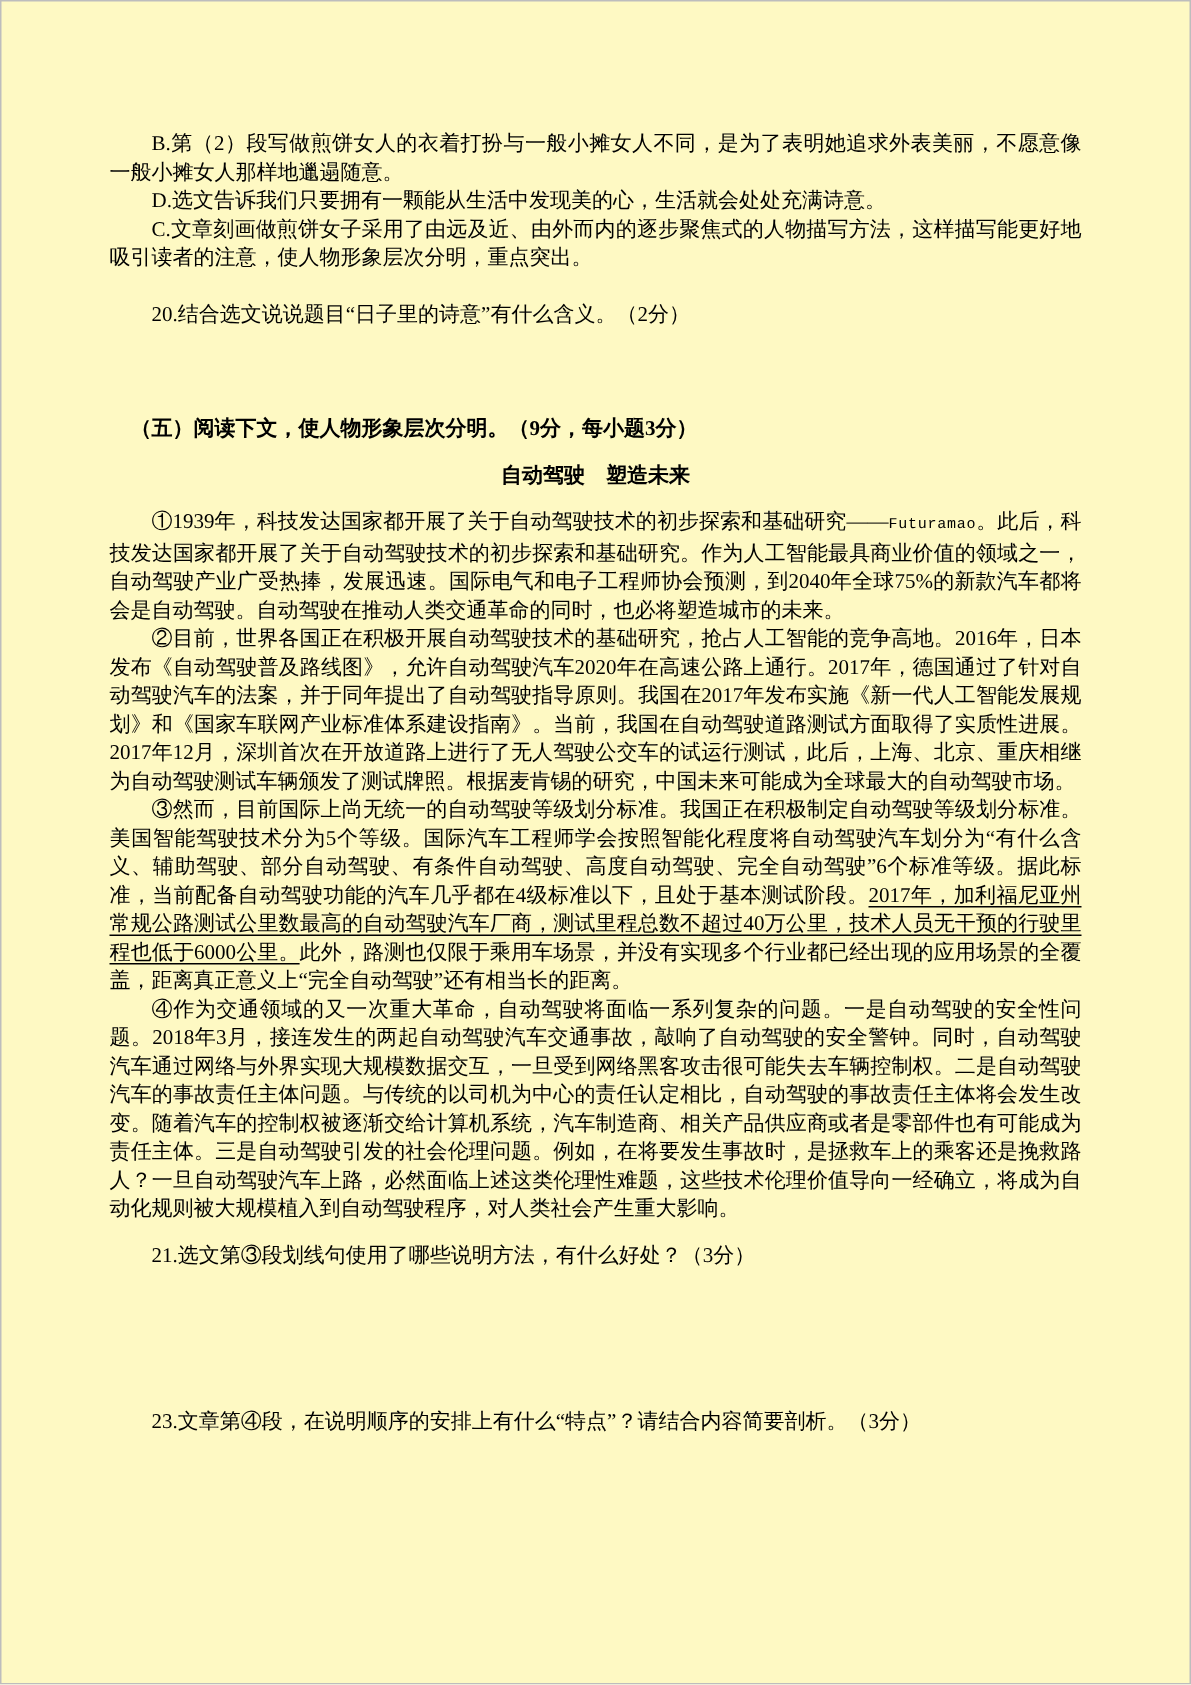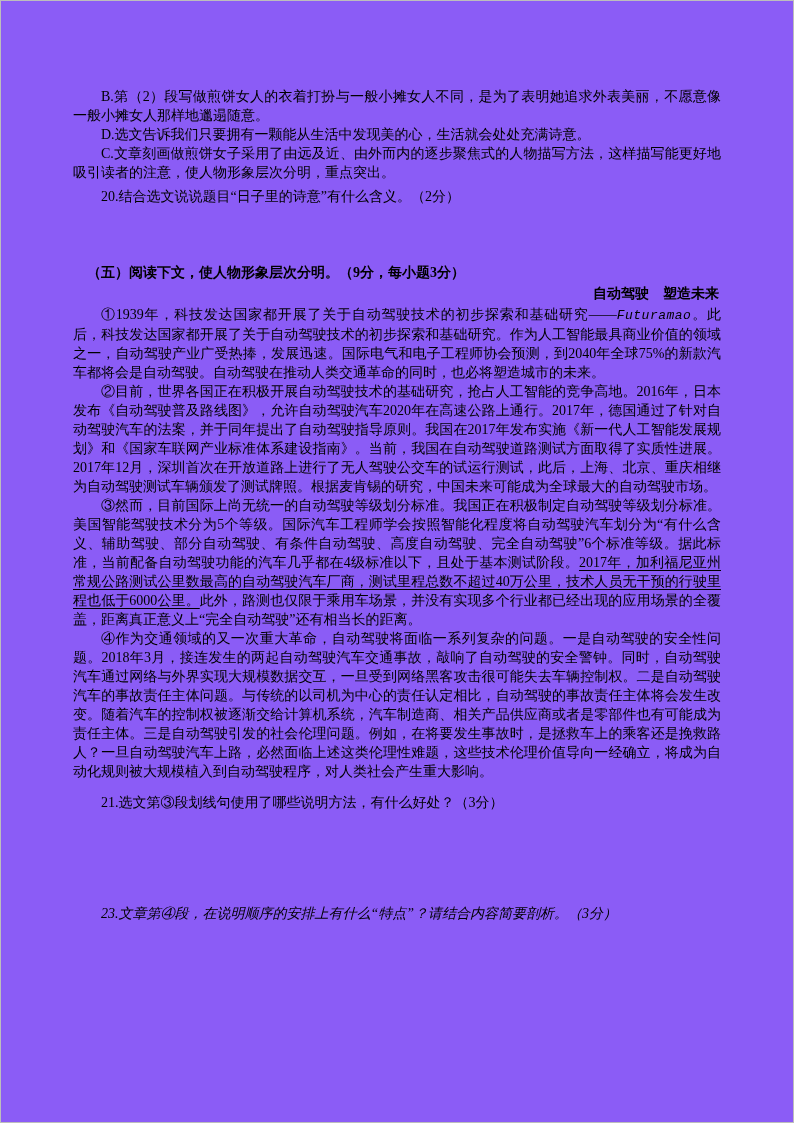--- a/index.html
+++ b/index.html
@@ -6,60 +6,59 @@
     margin: 0;
     padding: 0;
     background: #ffffff;
   }
   .page {
     position: relative;
     width: 794px;
     height: 1123px;
     box-sizing: border-box;
     padding: 86px 72px 40px 72px;
-    background: #8b5cf6;
+    background: #fef9c3;
     border: 1px solid #bdbdbd;
     overflow: hidden;
     color: #000000;
     font-family: "Liberation Serif", "DejaVu Serif", serif;
     font-size: 14px;
     line-height: 19px;
     text-align: justify;
   }
   .para {
     margin: 0;
   }
   .indent {
     text-indent: 2em;
   }
   .section-heading {
     font-weight: bold;
     text-indent: 1em;
     margin-top: 57px;
   }
   .passage-title {
-    margin: 2px;
+    margin: 12px;
     font-size: 14px;
     font-weight: bold;
-    text-align: right;
+    text-align: center;
     line-height: 19px;
   }
-  .q20 { margin-top: 5px; }
+  .q20 { margin-top: 19px; }
   .q21 { margin-top: 12px; }
   .q22 { margin-top: 92px; }
-  .q23 { margin-top: 92px; font-style: italic; }
+  .q23 { margin-top: 92px; }
   .underline {
     text-decoration: underline;
     text-underline-offset: 3px;
   }
   .latin {
     font-family: "Liberation Mono", "DejaVu Sans Mono", monospace;
-    font-size: 13px;
+    font-size: 10px;
     letter-spacing: 0.5px;
-    font-style: italic;
   }
 </style>
 </head>
 <body>
 
 <div class="page">
 
   <section>
     <p class="para indent">B.第（2）段写做煎饼女人的衣着打扮与一般小摊女人不同，是为了表明她追求外表美丽，不愿意像一般小摊女人那样地邋遢随意。</p>
     <p class="para indent">D.选文告诉我们只要拥有一颗能从生活中发现美的心，生活就会处处充满诗意。</p>

